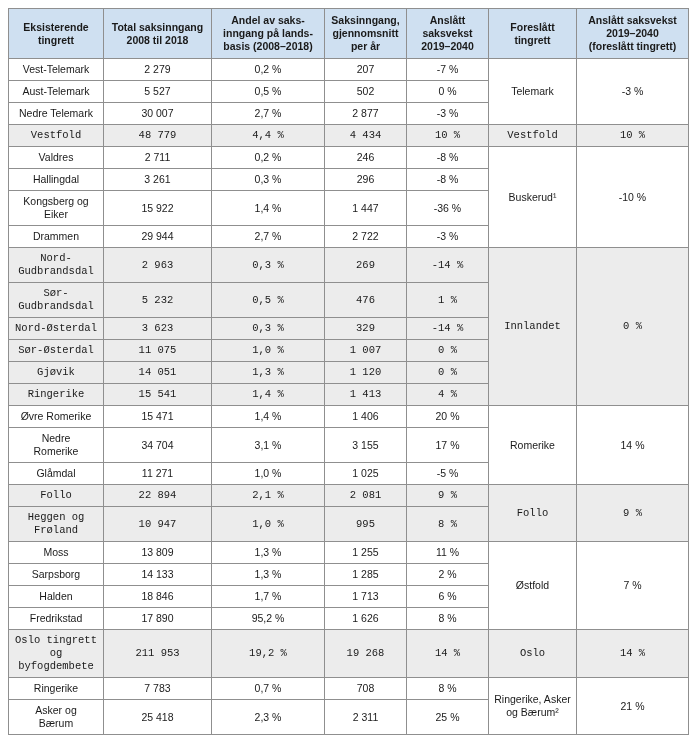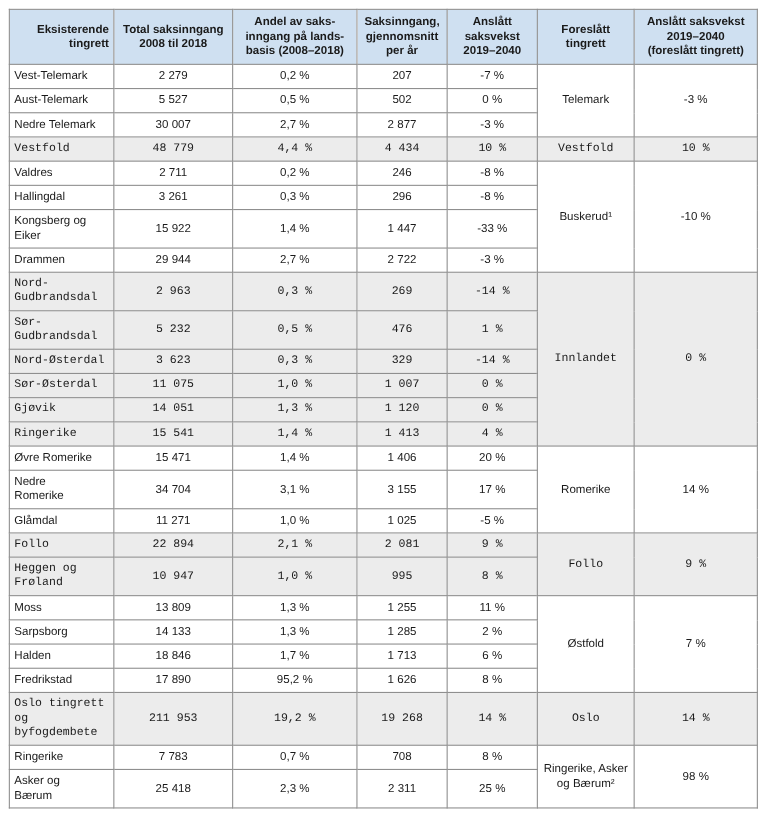--- a/index.html
+++ b/index.html
@@ -34,23 +34,23 @@
     overflow: hidden;
   }
   thead th {
     background: var(--header-bg);
     font-weight: bold;
     text-align: center;
     height: 50px;
     padding: 5px 4px;
   }
   thead tr { border-bottom: 1.5px solid var(--border-outer); }
-  thead th.left { text-align: right; }
+  thead th.left { text-align: center; }
   td { height: 15px; }
-  td.name { text-align: left; margin-left: 22px; }
+  td.name { text-align: center; margin-left: 22px; }
   td.num { text-align: center; }
   tr.shaded td { background: var(--shaded-bg); font-family: Liberation Mono, monospace; }
 </style>
 </head>
 <body>
 
 <div class="page">
   <table class="court-table">
     <colgroup>
       <col style="width:95px">
@@ -131,21 +131,21 @@
           <td class="num">0,3 %</td>
           <td class="num">296</td>
           <td class="num">-8 %</td>
         </tr>
         <tr>
           <td class="name">Kongsberg og
 Eiker</td>
           <td class="num">15 922</td>
           <td class="num">1,4 %</td>
           <td class="num">1 447</td>
-          <td class="num">-33 %</td>
+          <td class="num">-36 %</td>
         </tr>
         <tr>
           <td class="name">Drammen</td>
           <td class="num">29 944</td>
           <td class="num">2,7 %</td>
           <td class="num">2 722</td>
           <td class="num">-3 %</td>
         </tr>
         <tr class="shaded">
           <td class="name">Nord-
@@ -275,21 +275,21 @@
           <td class="num merged" rowspan="1">14 %</td>
         </tr>
         <tr>
           <td class="name">Ringerike</td>
           <td class="num">7 783</td>
           <td class="num">0,7 %</td>
           <td class="num">708</td>
           <td class="num">8 %</td>
           <td class="num merged" rowspan="2">Ringerike, Asker
 og Bærum²</td>
-          <td class="num merged" rowspan="2">98 %</td>
+          <td class="num merged" rowspan="2">21 %</td>
         </tr>
         <tr>
           <td class="name">Asker og
 Bærum</td>
           <td class="num">25 418</td>
           <td class="num">2,3 %</td>
           <td class="num">2 311</td>
           <td class="num">25 %</td>
         </tr>
       </tbody>

